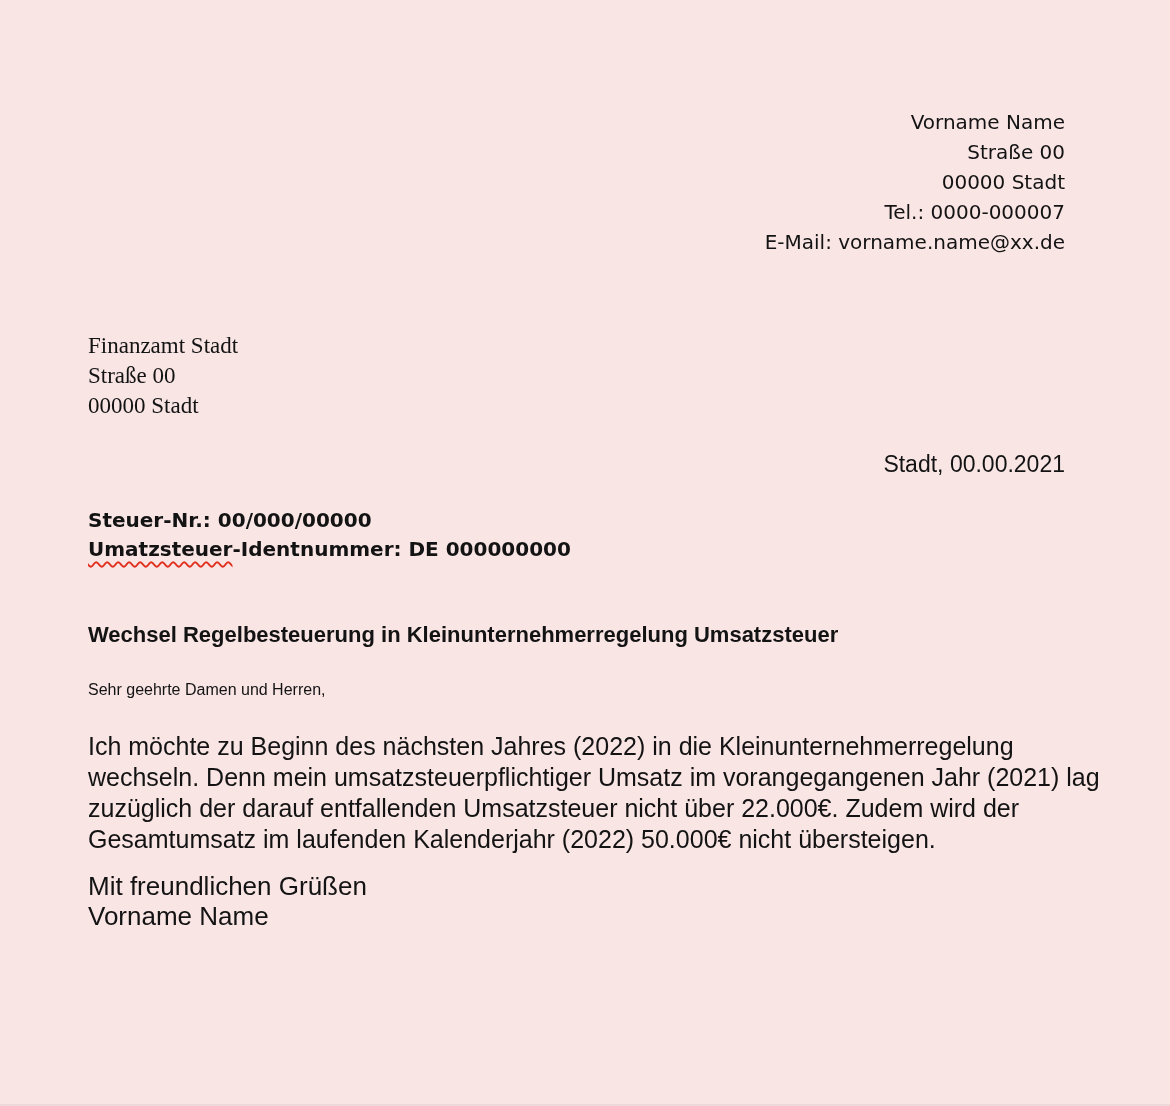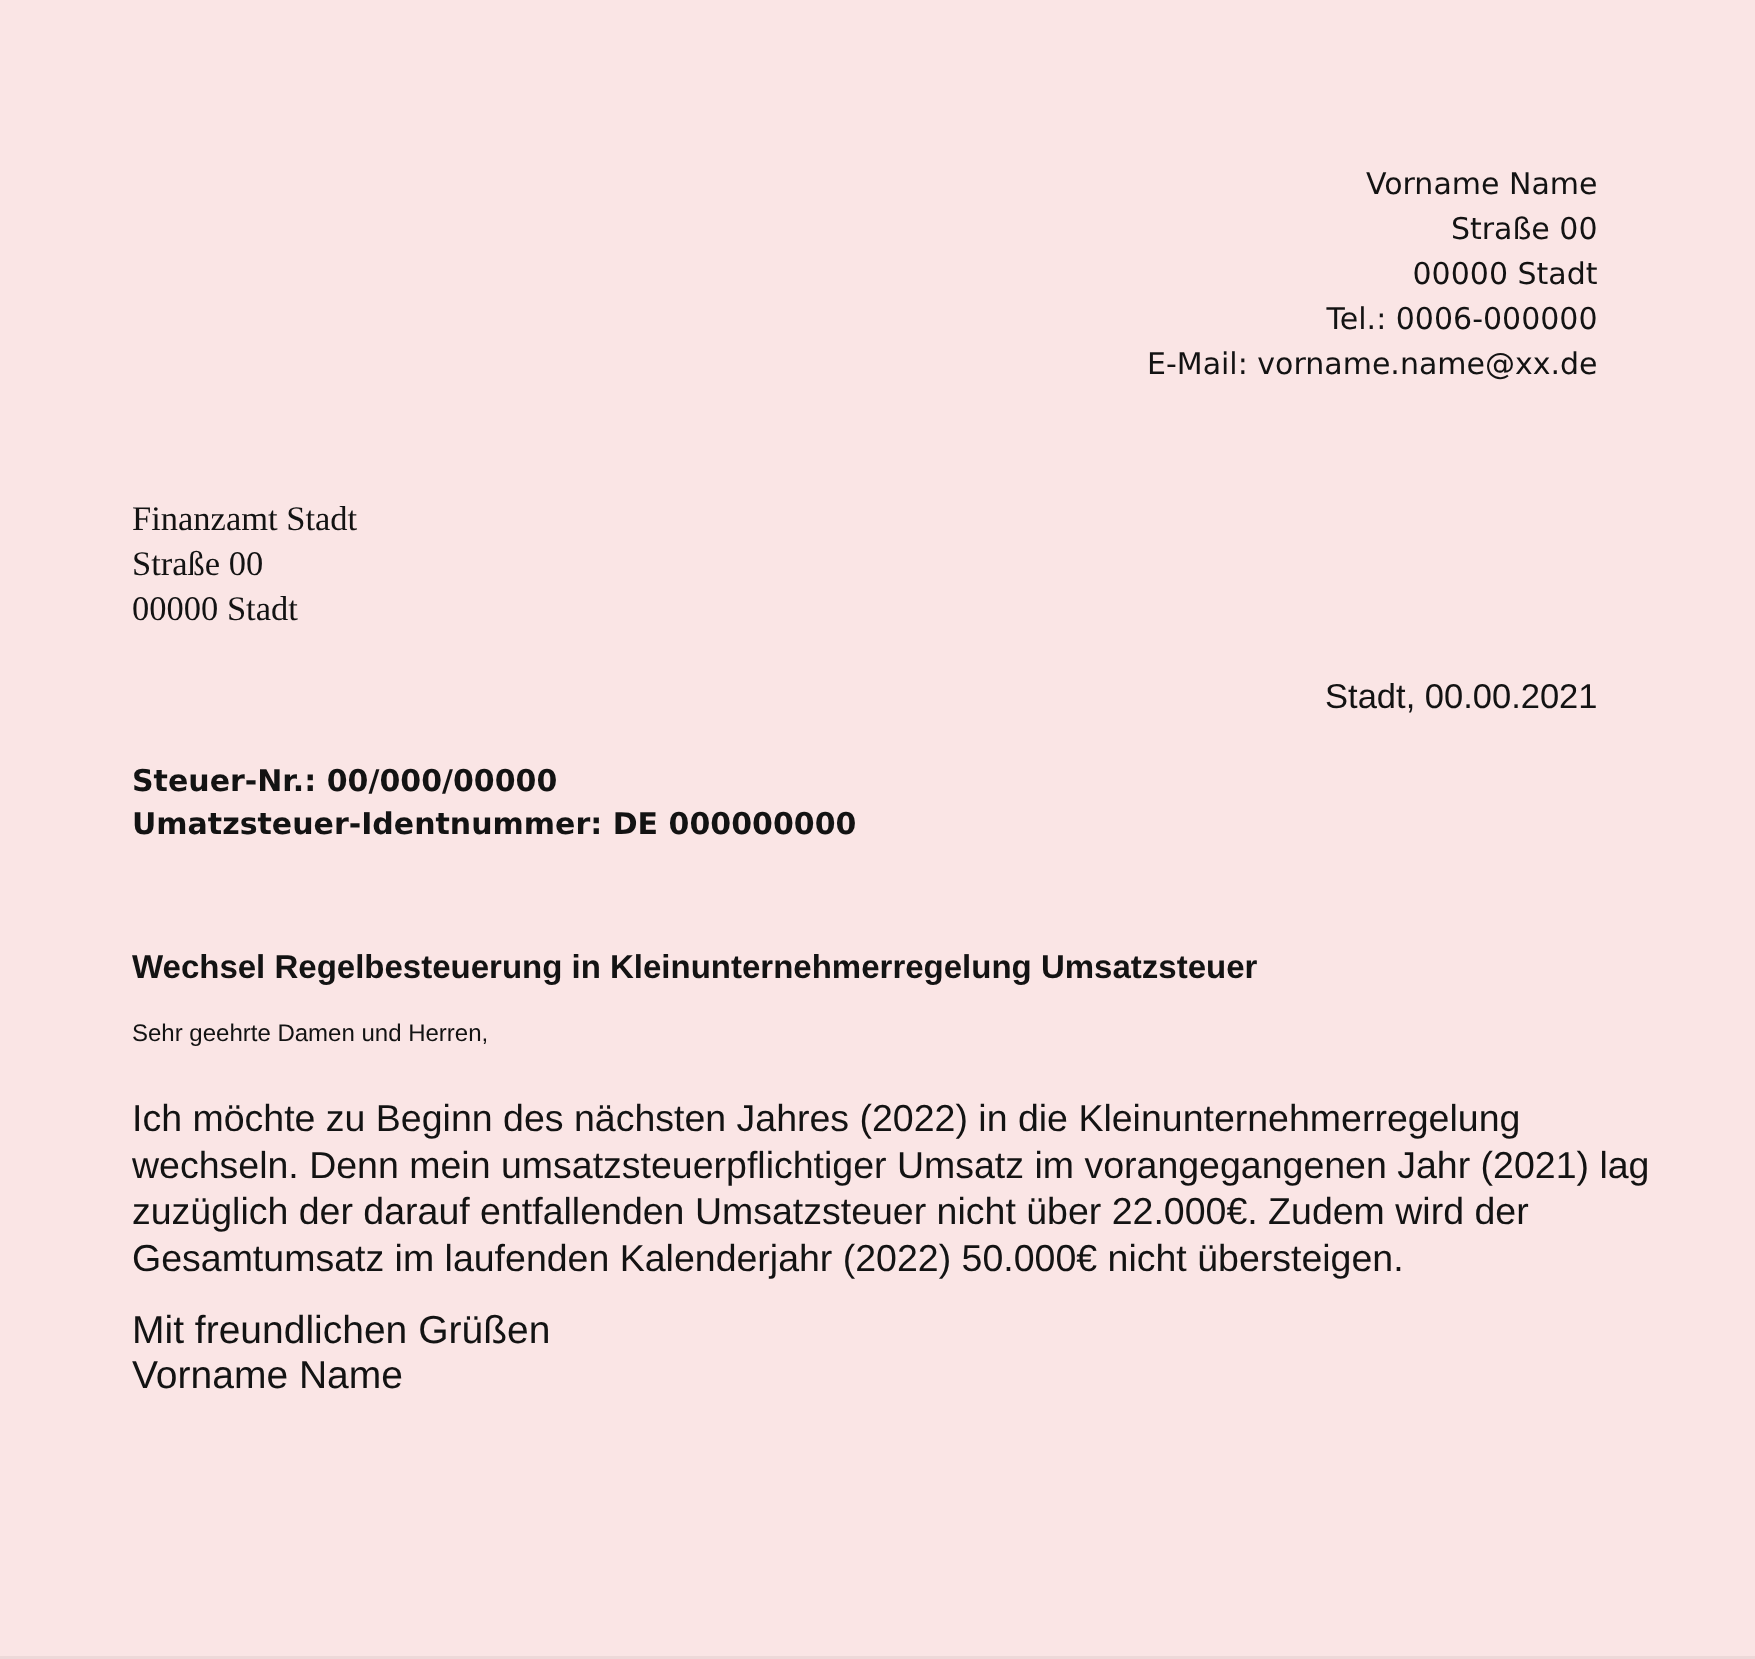--- a/index.html
+++ b/index.html
@@ -42,33 +42,33 @@
 
   .tax-block {
     top: 506px;
     left: 88px;
     font-family: "DejaVu Sans", sans-serif;
     font-weight: bold;
     font-size: 20px;
     line-height: 29px;
   }
   .misspell {
+    text-decoration: underline;
     text-decoration-style: wavy;
     text-decoration-color: #e0301e;
     text-decoration-thickness: 2px;
     text-underline-offset: 5px;
   }
 
   .subject {
     top: 620px;
     left: 88px;
     font-weight: bold;
     font-size: 22px;
     line-height: 30px;
-    margin-top: 10px;
   }
 
   .salutation {
     top: 675px;
     left: 88px;
     font-size: 16px;
     line-height: 30px;
   }
 
   .body-text {
@@ -94,21 +94,21 @@
     background: rgba(0,0,0,0.05);
   }
 </style>
 </head>
 <body>
 
 <div class="abs sender">
   <div>Vorname Name</div>
   <div>Straße 00</div>
   <div>00000 Stadt</div>
-  <div>Tel.: 0006-000000</div>
+  <div>Tel.: 0000-000007</div>
   <div>E-Mail: vorname.name@xx.de</div>
 </div>
 
 <div class="abs recipient">
   <div>Finanzamt Stadt</div>
   <div>Straße 00</div>
   <div>00000 Stadt</div>
 </div>
 
 <div class="abs date-line">Stadt, 00.00.2021</div>

